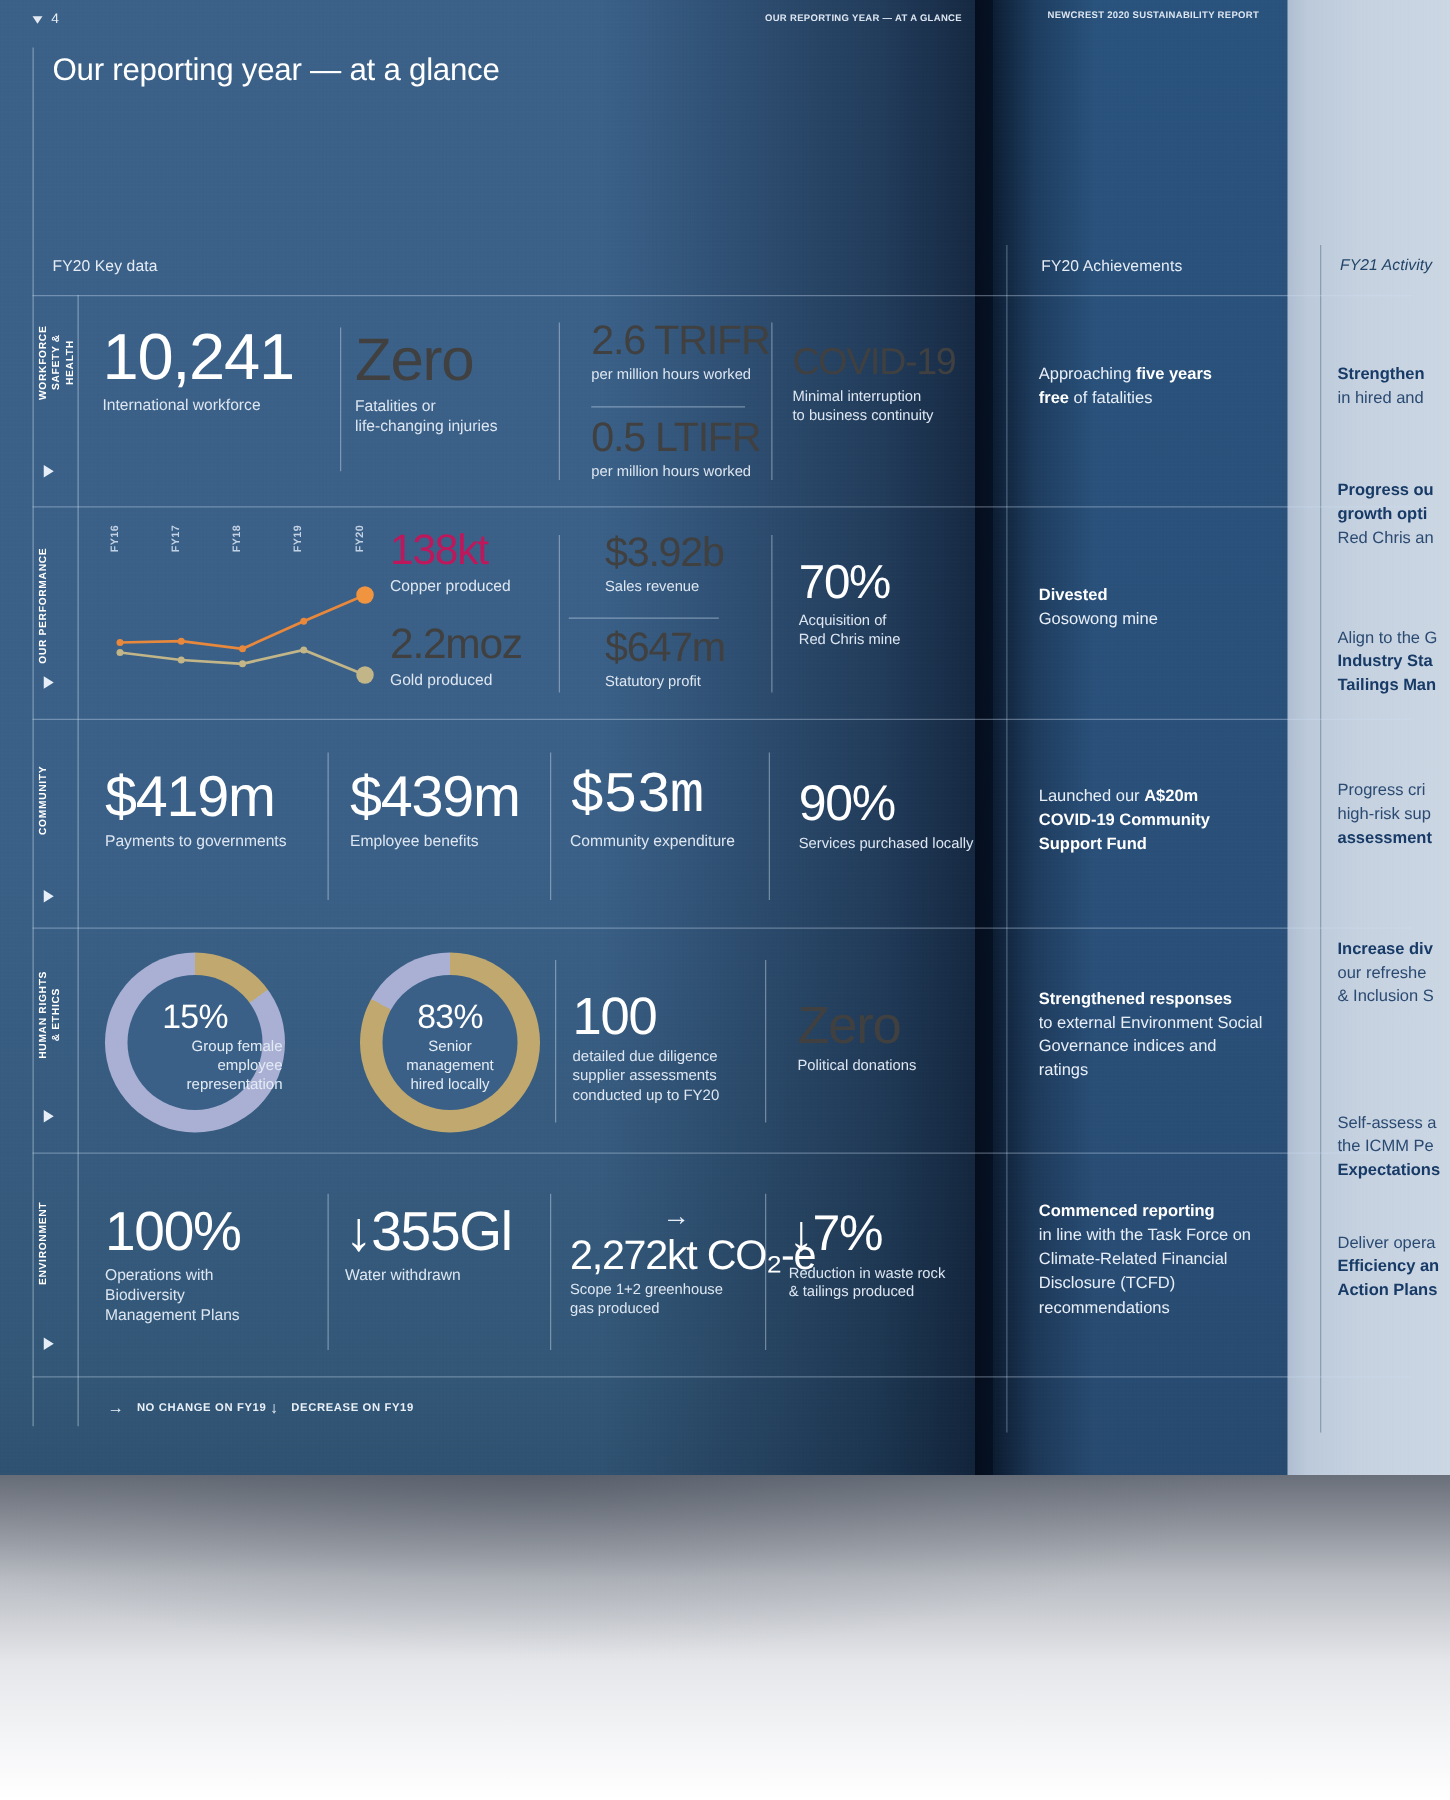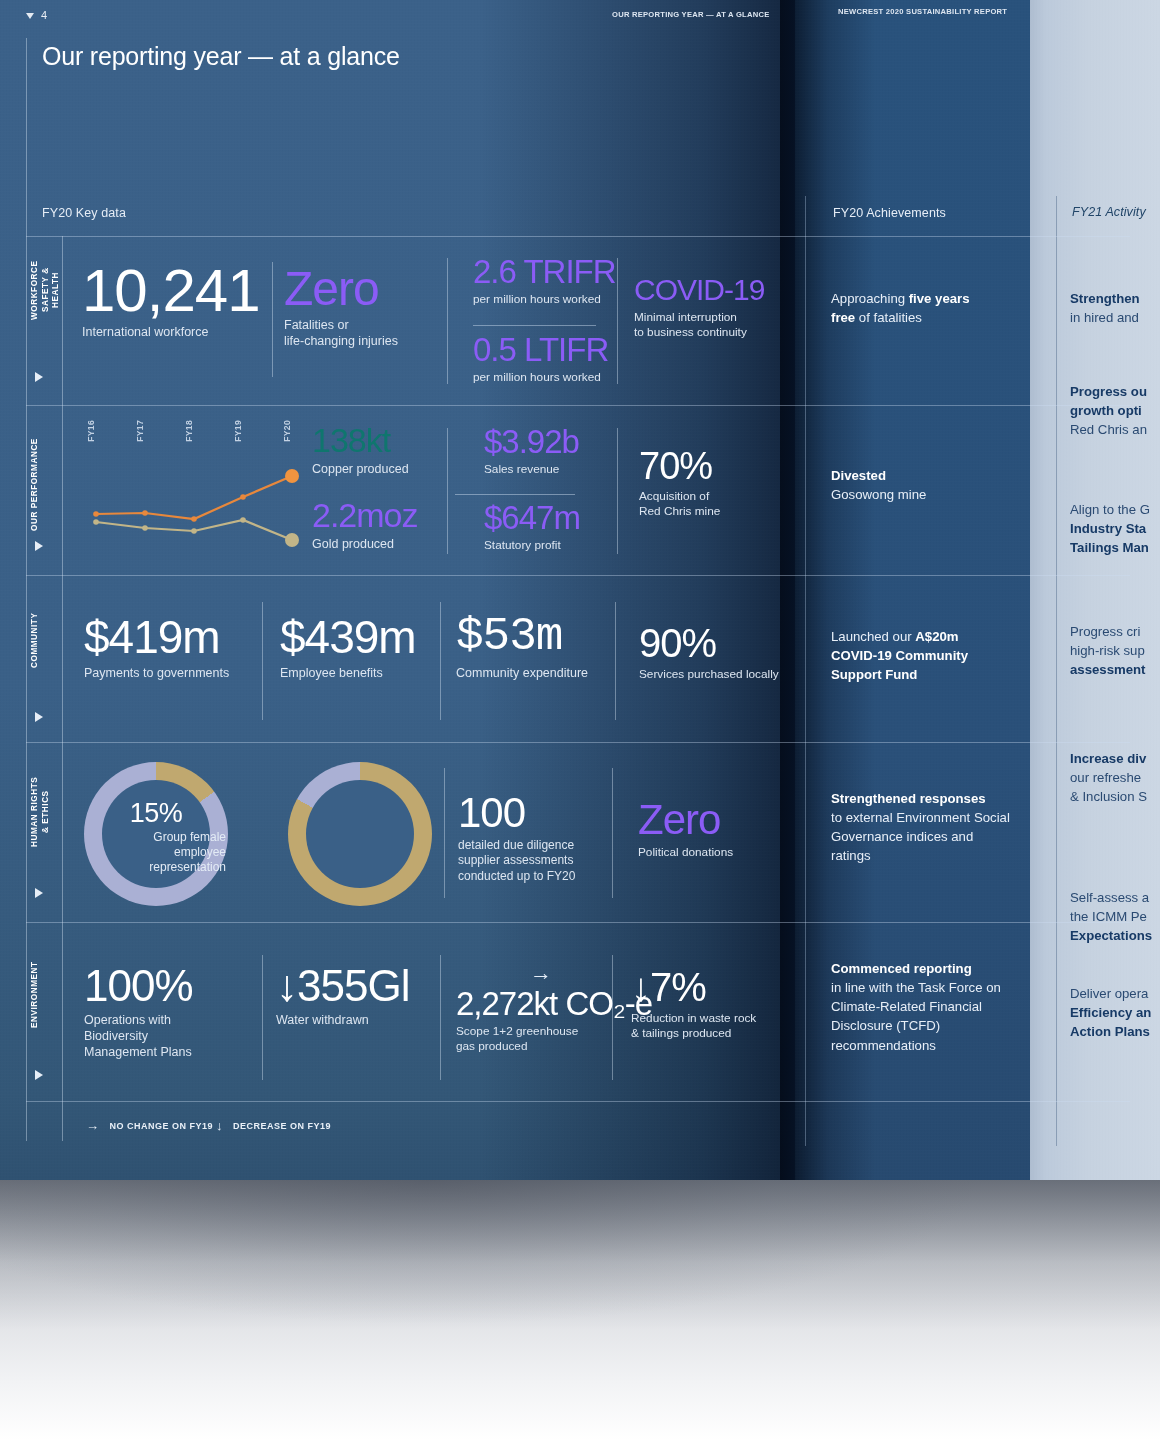--- a/index.html
+++ b/index.html
@@ -106,21 +106,21 @@
     position:absolute;left:30px;
     writing-mode:vertical-rl;transform:rotate(180deg);
     color:#ffffff;font-size:8.2px;font-weight:700;letter-spacing:.55px;
     line-height:1.28;text-align:center;white-space:pre-line;
   }
   .cat-arrow{position:absolute;left:35px;width:0;height:0;
     border-top:5px solid transparent;border-bottom:5px solid transparent;border-left:8px solid #e7eef7;}
 
   
   .big{color:#ffffff;font-weight:300;line-height:.95;letter-spacing:-1px;}
-  .big.gold{color:#8b5cf6;}
+  .big.gold{color:#404040;}
   .sub{color:#dde6f1;font-size:12.5px;line-height:1.28;font-weight:400;margin-top:5px;}
   .sub.tight{font-size:11.8px;}
 
   .metric{position:absolute;}
 
   
   .chartbox{position:absolute;}
   .fylab{position:absolute;color:#c3d2e4;font-size:8.6px;font-weight:600;letter-spacing:.3px;
     writing-mode:vertical-rl;transform:rotate(180deg);}
 
@@ -187,21 +187,21 @@
   <div class="band-rule" style="top:575px;width:1104px;"></div>
   <div class="band-rule" style="top:742px;width:1104px;"></div>
   <div class="band-rule" style="top:922px;width:1104px;"></div>
   <div class="band-rule" style="top:1101px;width:1104px;"></div>
 
   <div class="cat" style="top:250px;height:80px;">WORKFORCE
 SAFETY &amp; HEALTH</div>
   <div class="cat-arrow" style="top:372px;"></div>
 
   <div class="metric" style="left:82px;top:262px;">
-    <div class="big" style="font-size:60px;text-align:right;">10,241</div>
+    <div class="big" style="font-size:52px;text-align:right;">10,241</div>
     <div class="sub">International workforce</div>
   </div>
   <div class="vrule" style="left:272px;top:262px;height:115px;"></div>
 
   <div class="metric" style="left:284px;top:266px;">
     <div class="big gold" style="font-size:48px;">Zero</div>
     <div class="sub" style="white-space:pre-line;">Fatalities or
 life-changing injuries</div>
   </div>
   <div class="vrule" style="left:447px;top:258px;height:126px;"></div>
@@ -245,21 +245,21 @@
       <polyline points="16,104 65,110 114,113 163,102 212,122" fill="none" stroke="#c2b588" stroke-width="2.2"></polyline>
       <circle cx="16" cy="104" r="2.8" fill="#c2b588"></circle>
       <circle cx="65" cy="110" r="2.8" fill="#c2b588"></circle>
       <circle cx="114" cy="113" r="2.8" fill="#c2b588"></circle>
       <circle cx="163" cy="102" r="2.8" fill="#c2b588"></circle>
       <circle cx="212" cy="122" r="7" fill="#c2b588"></circle>
     </svg>
   </div>
 
   <div class="metric" style="left:312px;top:424px;">
-    <div class="big" style="font-size:34px;color:#0f766e;">138kt</div>
+    <div class="big" style="font-size:34px;color:#be185d;">138kt</div>
     <div class="sub">Copper produced</div>
   </div>
   <div class="metric" style="left:312px;top:499px;">
     <div class="big gold" style="font-size:34px;">2.2moz</div>
     <div class="sub">Gold produced</div>
   </div>
 
   <div class="vrule" style="left:447px;top:428px;height:126px;"></div>
   <div class="metric" style="left:484px;top:426px;">
     <div class="big gold" style="font-size:33px;">$3.92b</div>
@@ -314,20 +314,26 @@
     <div class="donut-pct">15%</div>
     <div class="donut-cap" style="white-space:pre-line;text-align:right;">Group female
 employee
 representation</div>
   </div>
 
   <div class="donut" style="left:288px;top:762px;width:144px;height:144px;
        background:conic-gradient(#c0a86f 0deg 299deg, #aab0d4 299deg 360deg);">
     <div style="position:absolute;left:18px;top:18px;width:108px;height:108px;border-radius:50%;
          background:#3a6087;"></div>
+  </div>
+  <div class="donut-txt" style="left:290px;top:800px;width:140px;">
+    <div class="donut-pct">83%</div>
+    <div class="donut-cap" style="white-space:pre-line;">Senior
+management
+hired locally</div>
   </div>
 
   <div class="vrule" style="left:444px;top:768px;height:130px;"></div>
   <div class="metric" style="left:458px;top:793px;">
     <div class="big" style="font-size:42px;">100</div>
     <div class="sub" style="white-space:pre-line;font-size:12px;">detailed due diligence
 supplier assessments
 conducted up to FY20</div>
   </div>
   <div class="vrule" style="left:612px;top:768px;height:130px;"></div>

